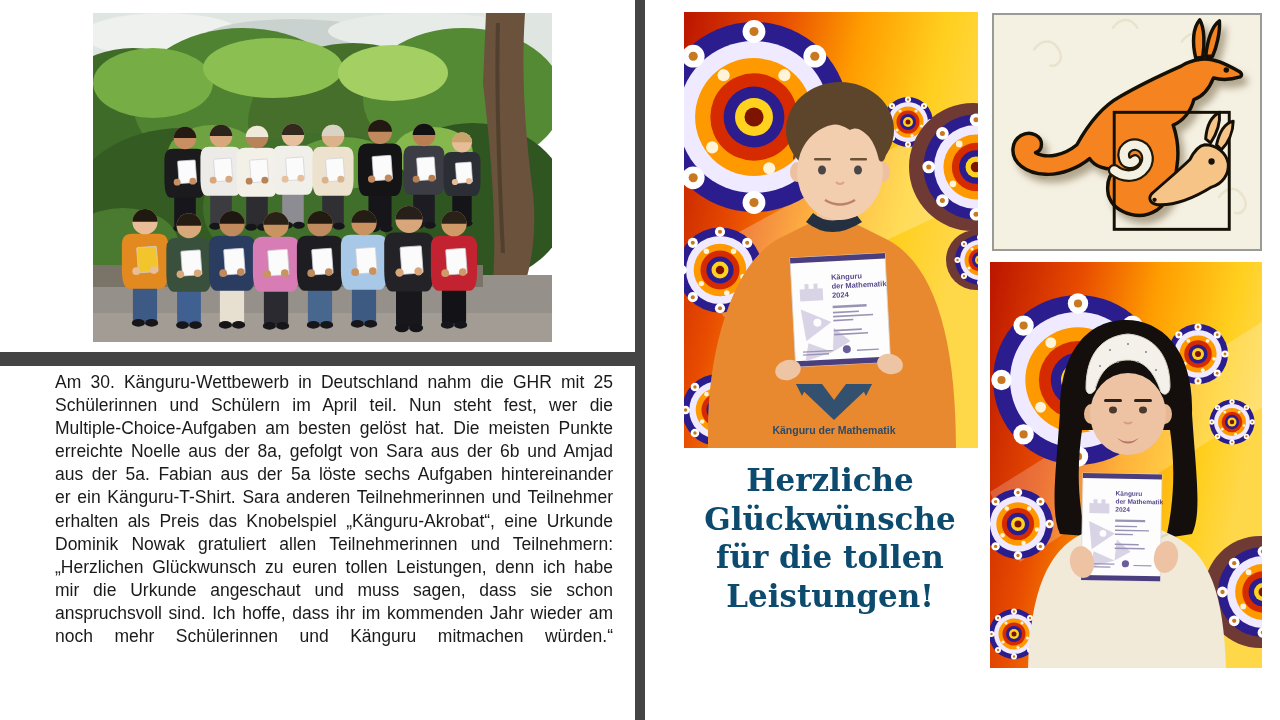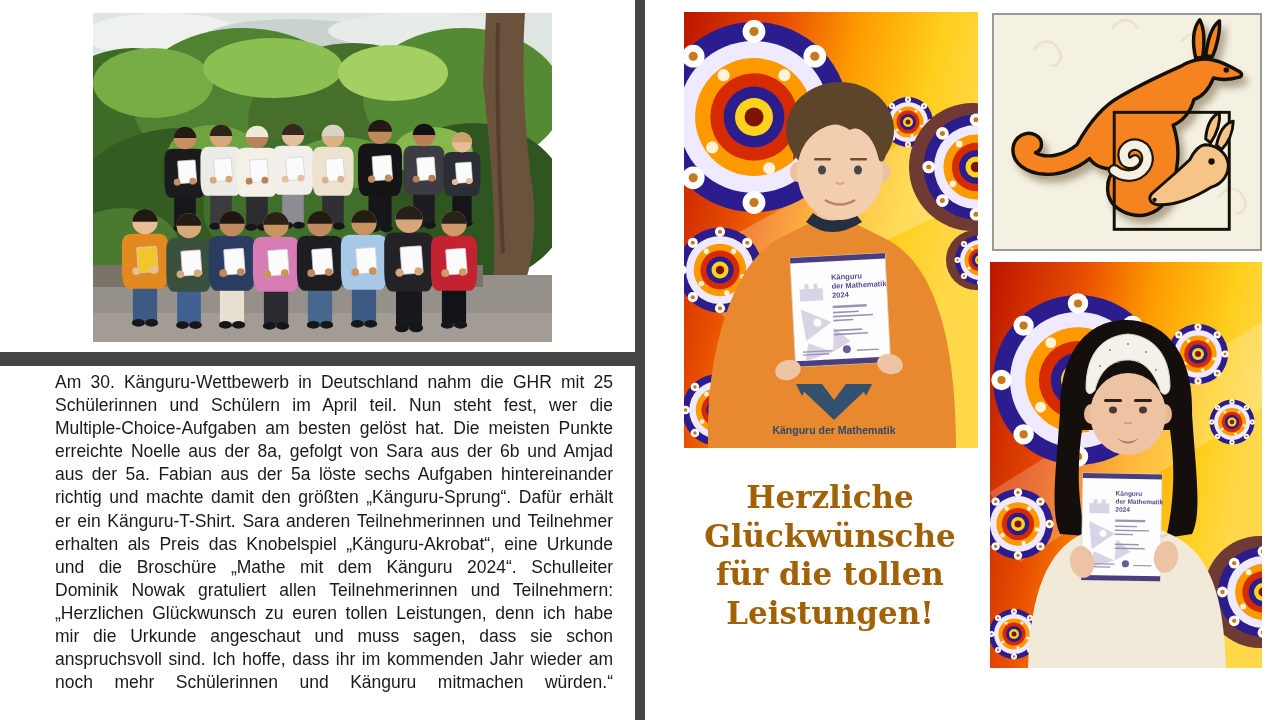--- a/index.html
+++ b/index.html
@@ -10,23 +10,23 @@
   
   .vbar{left:635px;top:0;width:10px;height:720px;background:#444444;}
   .hbar{left:0;top:352px;width:645px;height:14px;background:#444444;}
 
   
   .article{left:35px;top:371px;width:578px;color:#1a1a1a;}
   .article .line{font-size:17.5px;line-height:23.1px;height:23.1px;overflow:hidden;
                  text-align:justify;text-align-last:justify;white-space:normal;margin-left:20px;}
 
   
-  .headline{left:664px;top:478px;width:332px;text-align:center;
+  .headline{left:664px;top:461px;width:332px;text-align:center;
             font-family:"DejaVu Serif",serif;font-weight:bold;
-            font-size:31px;line-height:38.5px;color:#a16207;}
+            font-size:31px;line-height:38.5px;color:#0c4a6e;}
 
   
   .group-photo{left:93px;top:13px;width:459px;height:329px;}
   .boy-photo{left:684px;top:12px;width:294px;height:436px;}
   .kang-logo{left:992px;top:13px;width:266px;height:234px;background:#f5f1e2;border:2px solid #9a9a96;}
   .girl-photo{left:990px;top:262px;width:272px;height:406px;}
   svg{display:block;}
   svg text{font-family:"Liberation Sans",sans-serif;}
   .cert-title{fill:#584a8c;font-weight:bold;}
   .kangaroo{filter:drop-shadow(5px 7px 4px rgba(110,90,55,.5));}
@@ -152,24 +152,22 @@
 
   <div class="abs vbar"></div>
   <div class="abs hbar"></div>
 
   <div class="abs article">
     <div class="line">Am 30. Känguru-Wettbewerb in Deutschland nahm die GHR mit 25</div>
     <div class="line">Schülerinnen und Schülern im April teil. Nun steht fest, wer die</div>
     <div class="line">Multiple-Choice-Aufgaben am besten gelöst hat. Die meisten Punkte</div>
     <div class="line">erreichte Noelle aus der 8a, gefolgt von Sara aus der 6b und Amjad</div>
     <div class="line">aus der 5a. Fabian aus der 5a löste sechs Aufgaben hintereinander</div>
-    <div class="line">richtig und machte damit den größten „Känguru-Sprung“. Dafür erhält</div>
     <div class="line">er ein Känguru-T-Shirt. Sara anderen Teilnehmerinnen und Teilnehmer</div>
     <div class="line">erhalten als Preis das Knobelspiel „Känguru-Akrobat“, eine Urkunde</div>
-    <div class="line">und die Broschüre „Mathe mit dem Känguru 2024“. Schulleiter</div>
     <div class="line">Dominik Nowak gratuliert allen Teilnehmerinnen und Teilnehmern:</div>
     <div class="line">„Herzlichen Glückwunsch zu euren tollen Leistungen, denn ich habe</div>
     <div class="line">mir die Urkunde angeschaut und muss sagen, dass sie schon</div>
     <div class="line">anspruchsvoll sind. Ich hoffe, dass ihr im kommenden Jahr wieder am</div>
     <div class="line">noch mehr Schülerinnen und Känguru mitmachen würden.“</div>
   </div>
 
   <div class="abs boy-photo">
     <svg width="294" height="436" viewBox="0 0 294 436">
       <defs>

